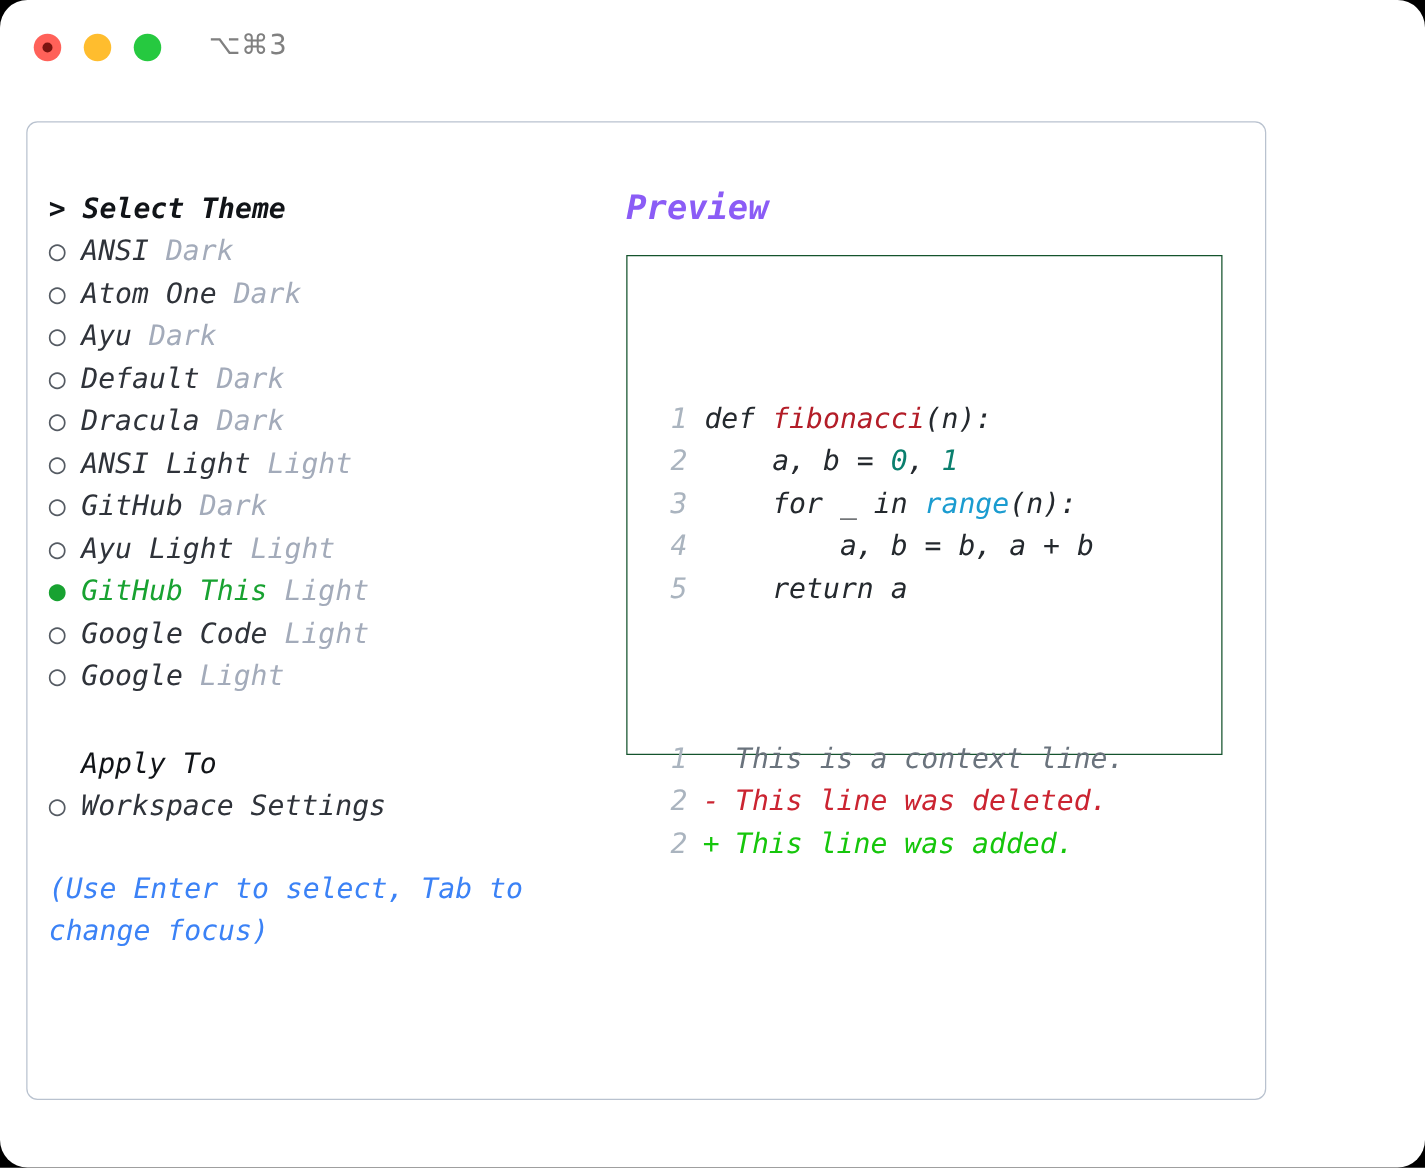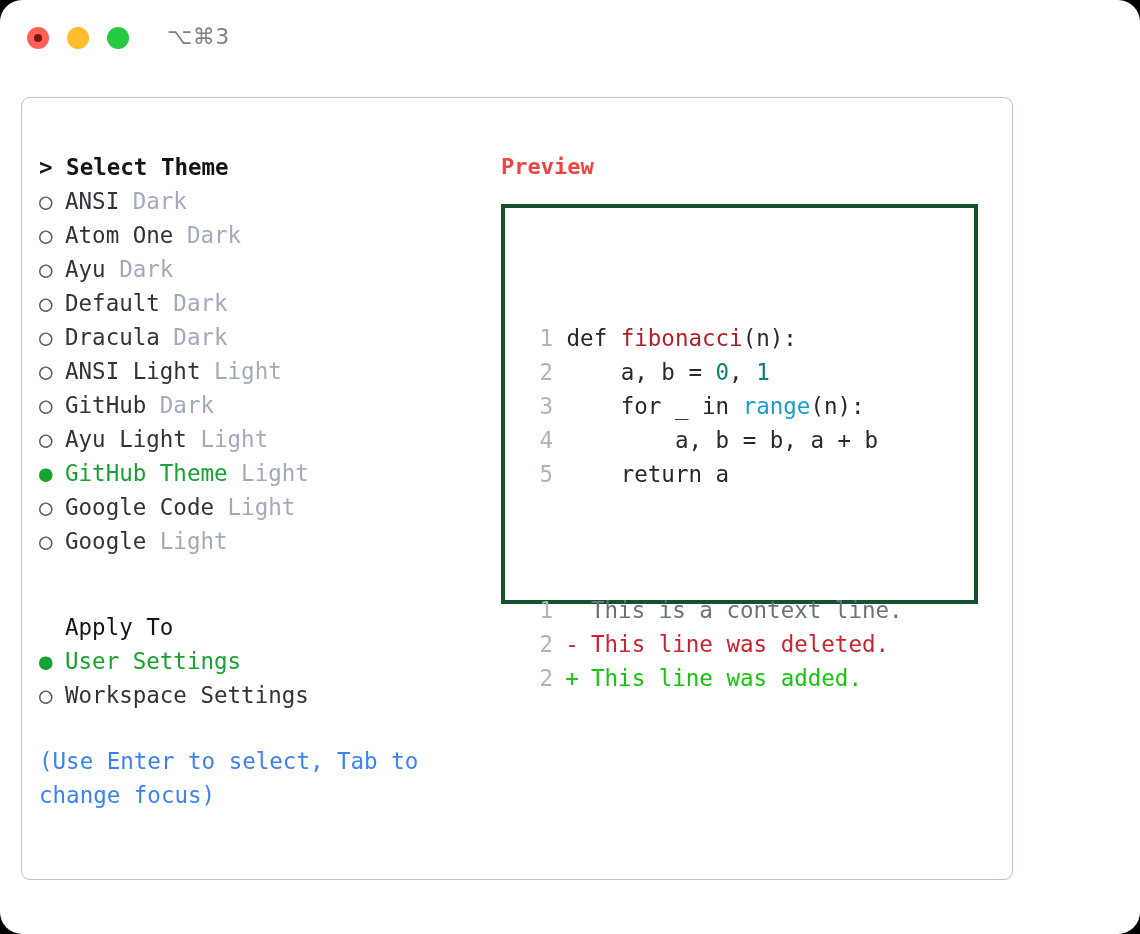--- a/index.html
+++ b/index.html
@@ -68,20 +68,21 @@
   .panel {
     position: absolute;
     left: 21px;
     top: 97px;
     width: 992px;
     height: 783px;
     border: 1px solid #b9c2cf;
     border-radius: 9px;
     box-sizing: border-box;
     background: #ffffff;
+    font-style: italic;
   }
 
   
   .left-col {
     position: absolute;
     left: 17px;
     top: 52px;
     width: 440px;
   }
 
@@ -114,54 +115,53 @@
 
   .section-gap { height: 36px; }
 
   .section-title {
     font-size: 22.5px;
     color: #111418;
     height: 34px;
     line-height: 34px;
     white-space: pre;
     padding-left: 26px;
-    margin-top: 16px;
   }
 
   .hint {
     margin-top: 32px;
     font-size: 22.5px;
     line-height: 34px;
     color: #3b82f6;
     width: 405px;
     white-space: pre-wrap;
   }
 
   
   .right-col {
     position: absolute;
     left: 479px;
     top: 52px;
     width: 490px;
   }
 
   .preview-title {
-    font-size: 22px;
+    font-size: 27px;
     font-weight: bold;
-    color: #ef4444;
+    color: #8b5cf6;
     height: 34px;
     line-height: 34px;
     white-space: pre;
   }
 
   .preview-box {
     margin-top: 20px;
     width: 477px;
     height: 400px;
-    border: 4px solid #14532d;
+    border: 1px solid #14532d;
     box-sizing: border-box;
     background: #ffffff;
     position: relative;
     padding-left: 44px;
   }
 
   .code {
     position: absolute;
     left: 22px;
     top: 45px;
@@ -210,30 +210,29 @@
       <div class="list-header">&gt; Select Theme</div>
       <div id="theme-list">
           <div class="row"><span class="marker">○</span><span class="label">ANSI</span><span class="tag"> Dark</span></div>
           <div class="row"><span class="marker">○</span><span class="label">Atom One</span><span class="tag"> Dark</span></div>
           <div class="row"><span class="marker">○</span><span class="label">Ayu</span><span class="tag"> Dark</span></div>
           <div class="row"><span class="marker">○</span><span class="label">Default</span><span class="tag"> Dark</span></div>
           <div class="row"><span class="marker">○</span><span class="label">Dracula</span><span class="tag"> Dark</span></div>
           <div class="row"><span class="marker">○</span><span class="label">ANSI Light</span><span class="tag"> Light</span></div>
           <div class="row"><span class="marker">○</span><span class="label">GitHub</span><span class="tag"> Dark</span></div>
           <div class="row"><span class="marker">○</span><span class="label">Ayu Light</span><span class="tag"> Light</span></div>
-          <div class="row selected"><span class="marker on">●</span><span class="label">GitHub Theme</span><span class="tag"> Light</span></div>
+          <div class="row selected"><span class="marker on">●</span><span class="label">GitHub This</span><span class="tag"> Light</span></div>
           <div class="row"><span class="marker">○</span><span class="label">Google Code</span><span class="tag"> Light</span></div>
           <div class="row"><span class="marker">○</span><span class="label">Google</span><span class="tag"> Light</span></div>
         </div>
 
       <div class="section-gap"></div>
 
       <div class="section-title">Apply To</div>
       <div id="apply-list">
-          <div class="row selected"><span class="marker on">●</span><span class="label">User Settings</span></div>
           <div class="row"><span class="marker">○</span><span class="label">Workspace Settings</span></div>
         </div>
 
       <div class="hint">(Use Enter to select, Tab to change focus)</div>
     </div>
 
     <div class="right-col">
       <div class="preview-title">Preview</div>
       <div class="preview-box">
         <div class="code">

